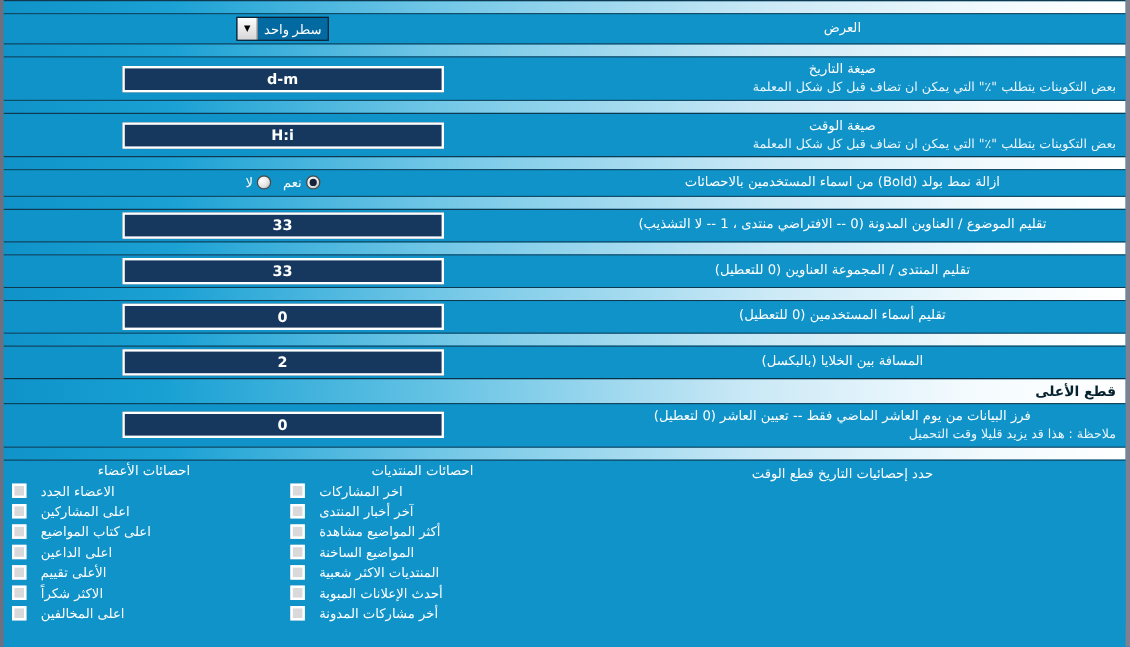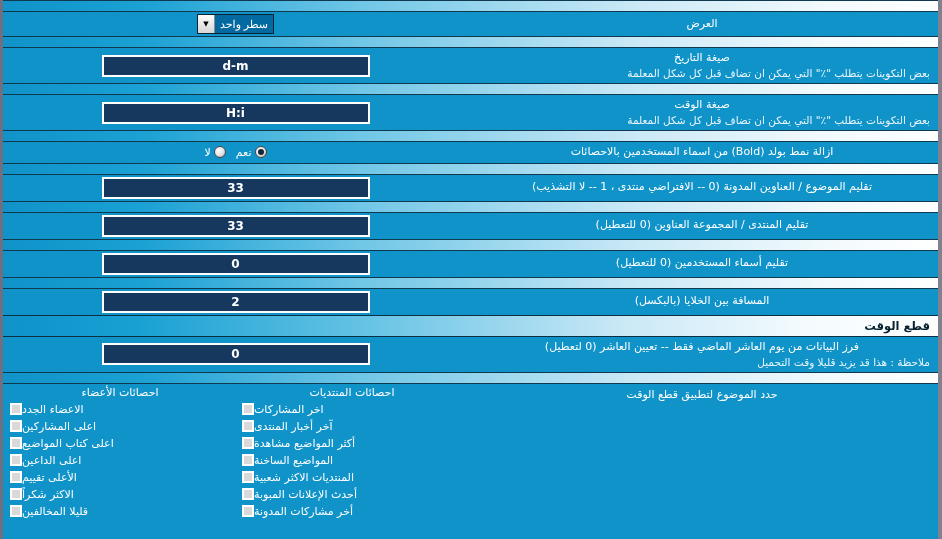--- a/index.html
+++ b/index.html
@@ -219,21 +219,21 @@
     color: #ffffff;
     font-size: 11px;
     padding-bottom: 2px;
     white-space: nowrap;
   }
   .cb-item {
     display: flex;
     flex-direction: row;
     align-items: center;
     justify-content: flex-end;
-    gap: 0;
+    gap: 12px;
     height: 17px;
   }
   .cb-item-label {
     color: #ffffff;
     font-size: 11px;
     white-space: nowrap;
   }
   .cb-box {
     width: 12px;
     height: 12px;
@@ -361,41 +361,41 @@
       <div class="label-cell">
         <span class="label-main">المسافة بين الخلايا (بالبكسل)</span>
       </div>
       <div class="control-cell">
         <input class="txt" type="text" value="2" style="">
       </div>
     </div>
   </div>
 
   <div class="section-bar">
-    <span class="section-bar-title">قطع الوقت</span>
+    <span class="section-bar-title">قطع الأعلى</span>
   </div>
 
   <div class="row">
     <div class="row-inner">
       <div class="label-cell">
         <span class="label-main">فرز البيانات من يوم العاشر الماضي فقط -- تعيين العاشر (0 لتعطيل)</span>
         <span class="label-sub">ملاحظة : هذا قد يزيد قليلا وقت التحميل</span>
       </div>
       <div class="control-cell">
         <input class="txt" type="text" value="0" style="">
       </div>
     </div>
   </div>
 
   <div class="sep"></div>
 
   <div class="row cb-row">
     <div class="row-inner" style="align-items:flex-start;">
       <div class="label-cell">
-        <span class="label-main">حدد الموضوع لتطبيق قطع الوقت</span>
+        <span class="label-main">حدد إحصائيات التاريخ قطع الوقت</span>
       </div>
       <div class="cb-area">
 
         <div class="cb-col">
           <div class="cb-col-head">احصائات المنتديات</div>
           <div class="cb-item">
             <span class="cb-item-label">اخر المشاركات</span>
             <span class="cb-box"></span>
           </div>
           <div class="cb-item">
@@ -444,21 +444,21 @@
           </div>
           <div class="cb-item">
             <span class="cb-item-label">الأعلى تقييم</span>
             <span class="cb-box"></span>
           </div>
           <div class="cb-item">
             <span class="cb-item-label">الاكثر شكراً</span>
             <span class="cb-box"></span>
           </div>
           <div class="cb-item">
-            <span class="cb-item-label">قليلا المخالفين</span>
+            <span class="cb-item-label">اعلى المخالفين</span>
             <span class="cb-box"></span>
           </div>
         </div>
 
       </div>
     </div>
   </div>
 
 </div>
 

